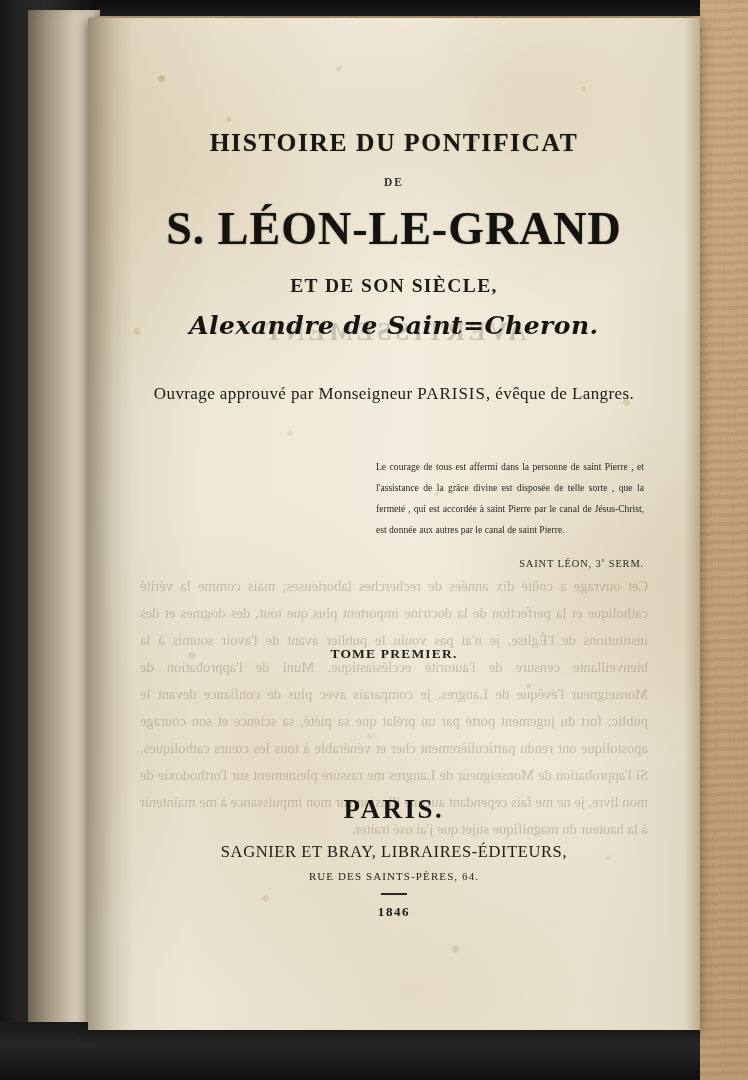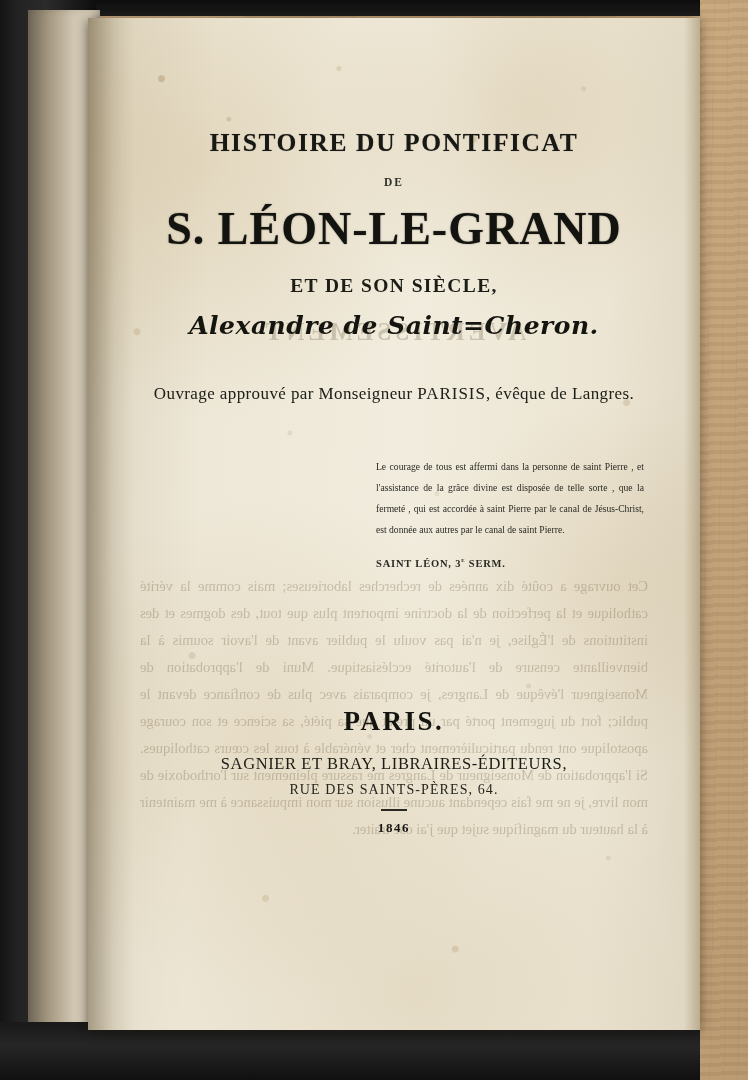--- a/index.html
+++ b/index.html
@@ -238,25 +238,25 @@
     margin: 52px 0 0 auto;
     width: 268px;
     text-align: justify;
     font-size: 9.6px;
     line-height: 21px;
     color: #2a2a24;
     font-family: "Liberation Serif", serif;
   }
   .epigraph-src {
     margin-top: 9px;
-    text-align: left;
+    text-align: right;
     font-variant: small-caps;
     letter-spacing: .8px;
     font-size: 10.5px;
-    font-weight: bold;
+    font-weight: normal;
   }
   .epigraph-src sup { font-size: 7.5px; }
 
   .t-tome {
     margin-top: 72px;
     font-size: 13.5px;
     font-weight: bold;
     letter-spacing: 1.2px;
     font-variant: small-caps;
     color: #22221c;
@@ -270,21 +270,21 @@
   }
   .t-publisher {
     margin-top: 17px;
     font-size: 16.5px;
     font-weight: normal;
     letter-spacing: .6px;
     color: #1c1c16;
   }
   .t-address {
     margin-top: 8px;
-    font-size: 14px;
+    font-size: 11px;
     font-variant: small-caps;
     letter-spacing: 1.1px;
     color: #26261f;
   }
   .rule {
     width: 26px;
     height: 2px;
     background: #2a2a22;
     margin: 11px auto 0;
   }
@@ -335,20 +335,21 @@
 
         <div class="t-approb">
           <span>Ouvrage approuvé par Monseigneur </span><span class="caps">PARISIS</span><span>, évêque de Langres.</span>
         </div>
 
         <div class="epigraph">
           <div>Le courage de tous est affermi dans la personne de saint Pierre , et l'assistance de la grâce divine est disposée de telle sorte , que la fermeté , qui est accordée à saint Pierre par le canal de Jésus-Christ, est donnée aux autres par le canal de saint Pierre.</div>
           <div class="epigraph-src"><span>SAINT LÉON, 3</span><sup>e</sup><span> SERM.</span></div>
         </div>
 
+        <div class="t-tome">TOME PREMIER.</div>
 
         <div class="t-city">PARIS.</div>
         <div class="t-publisher">SAGNIER ET BRAY, LIBRAIRES-ÉDITEURS,</div>
         <div class="t-address">RUE DES SAINTS-PÈRES, 64.</div>
         <div class="rule"></div>
         <div class="t-year">1846</div>
 
       </div>
     </div>
   </div>

